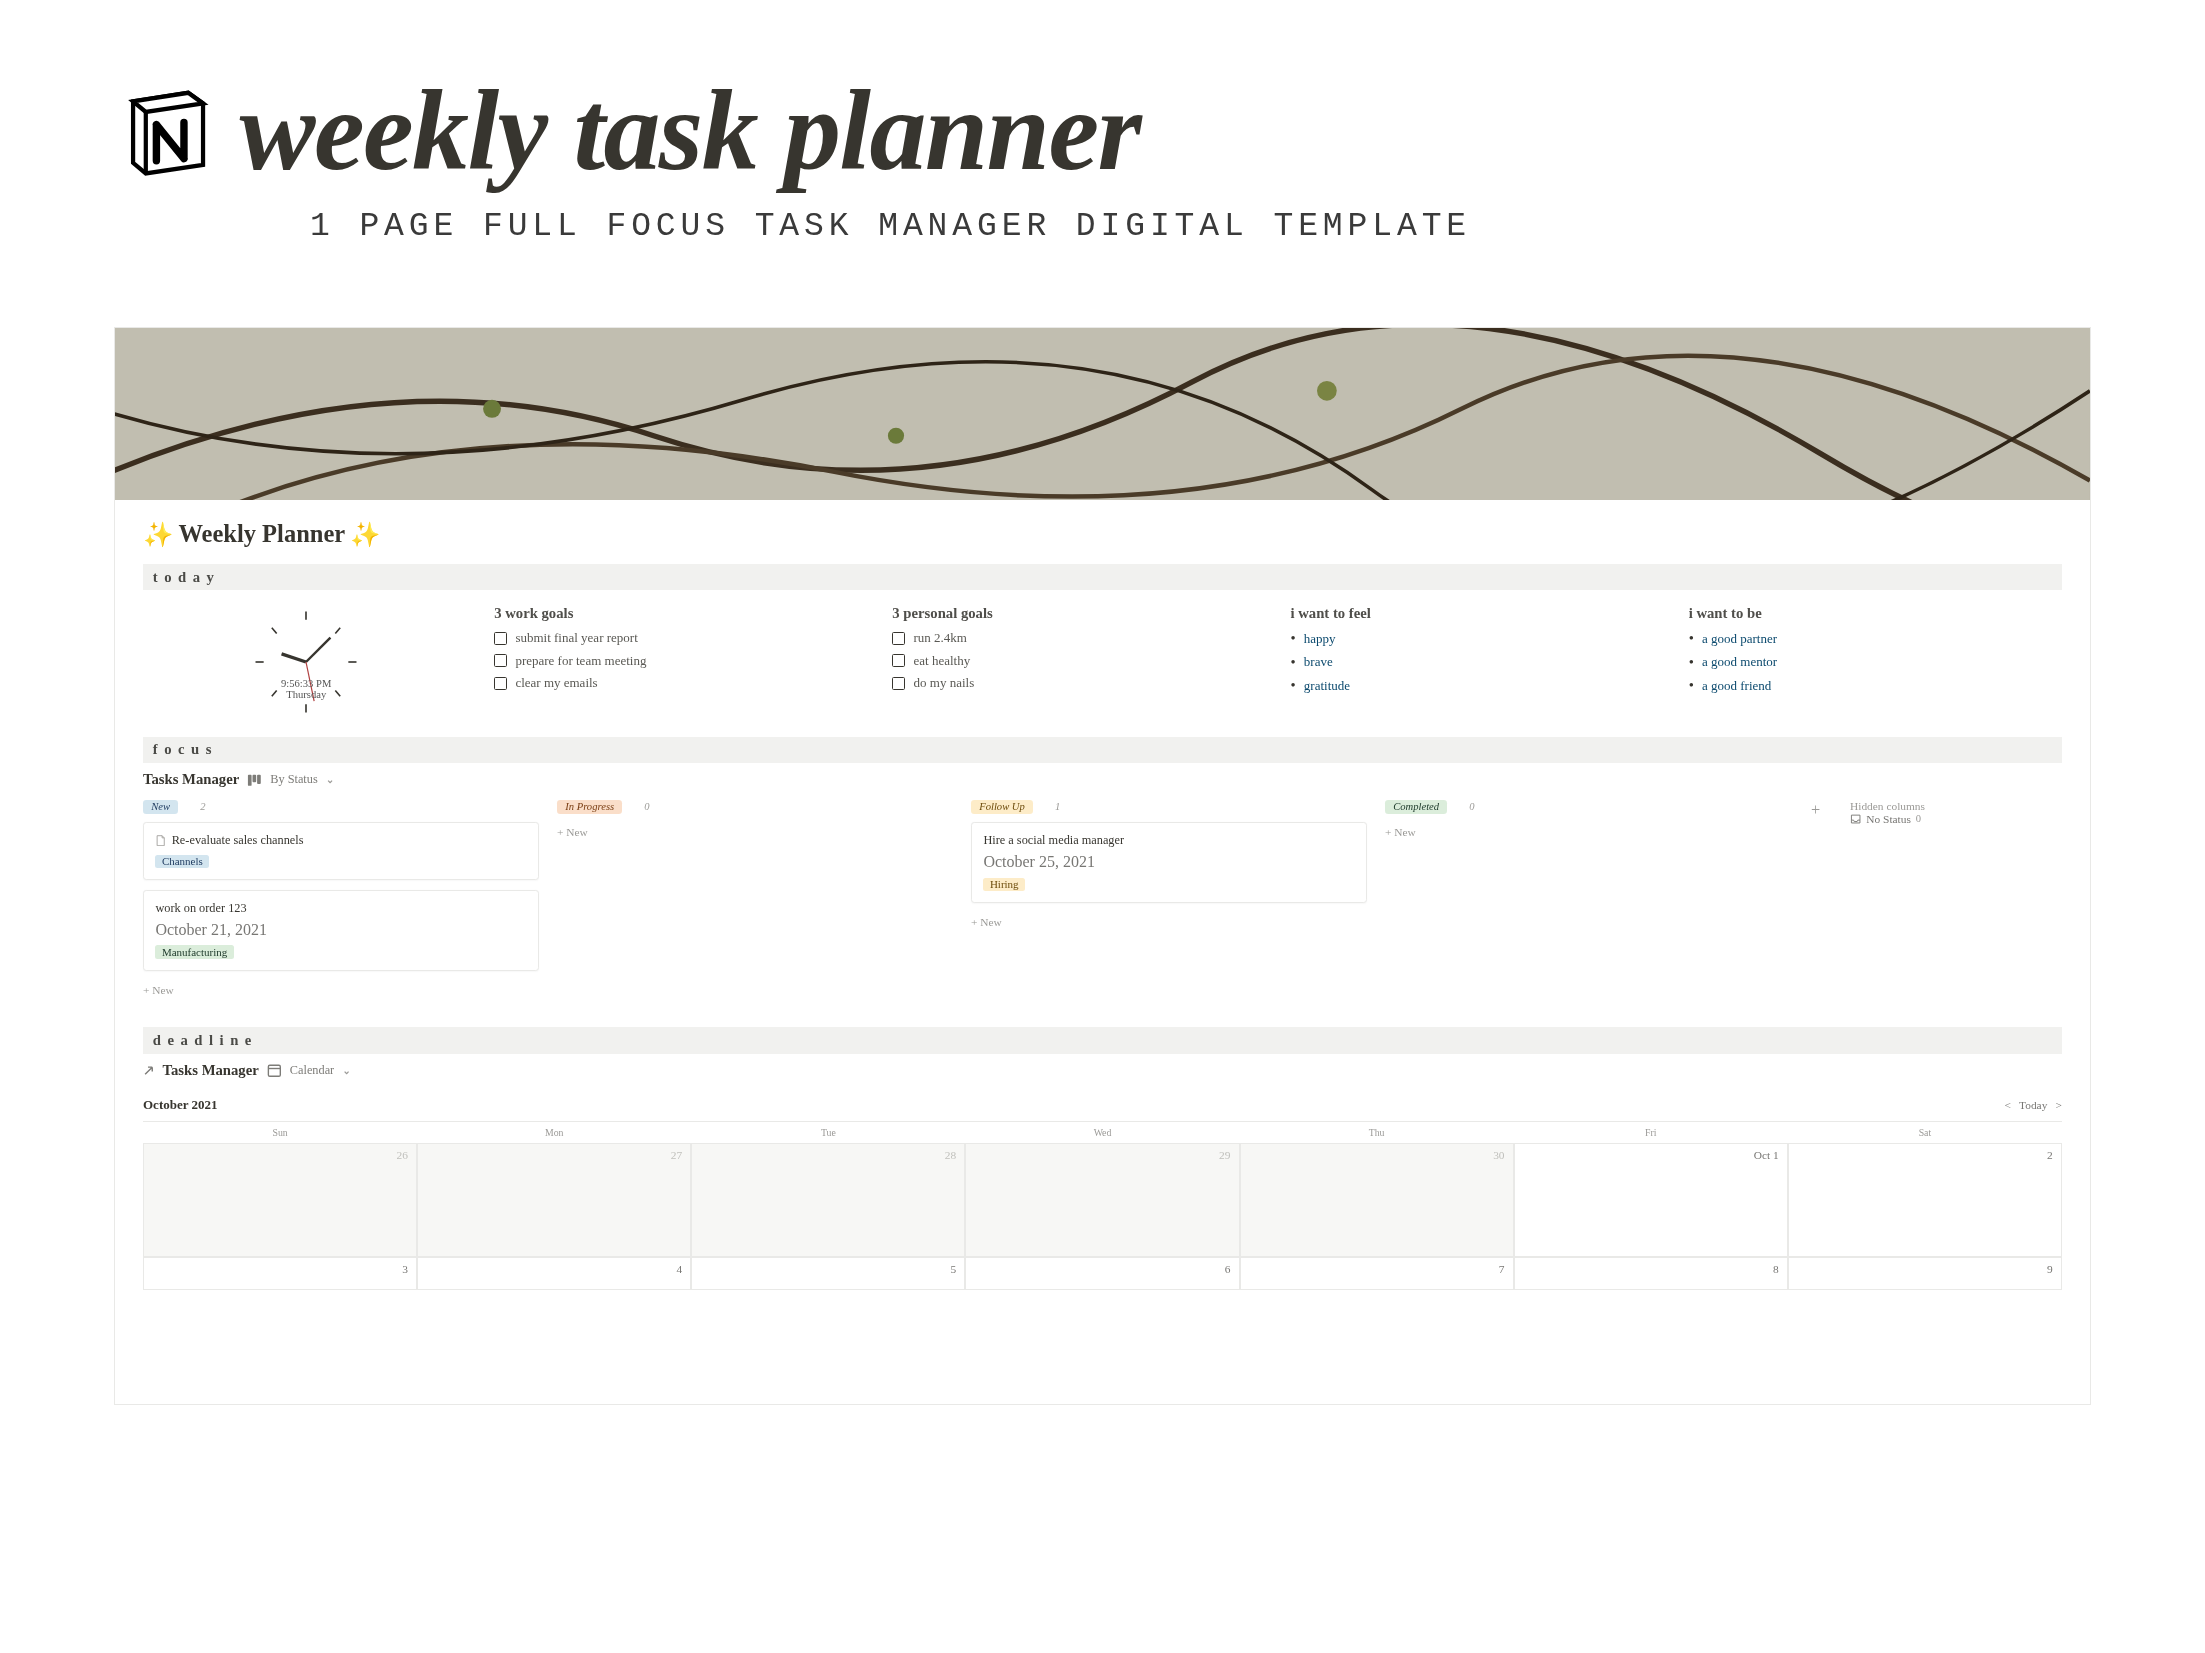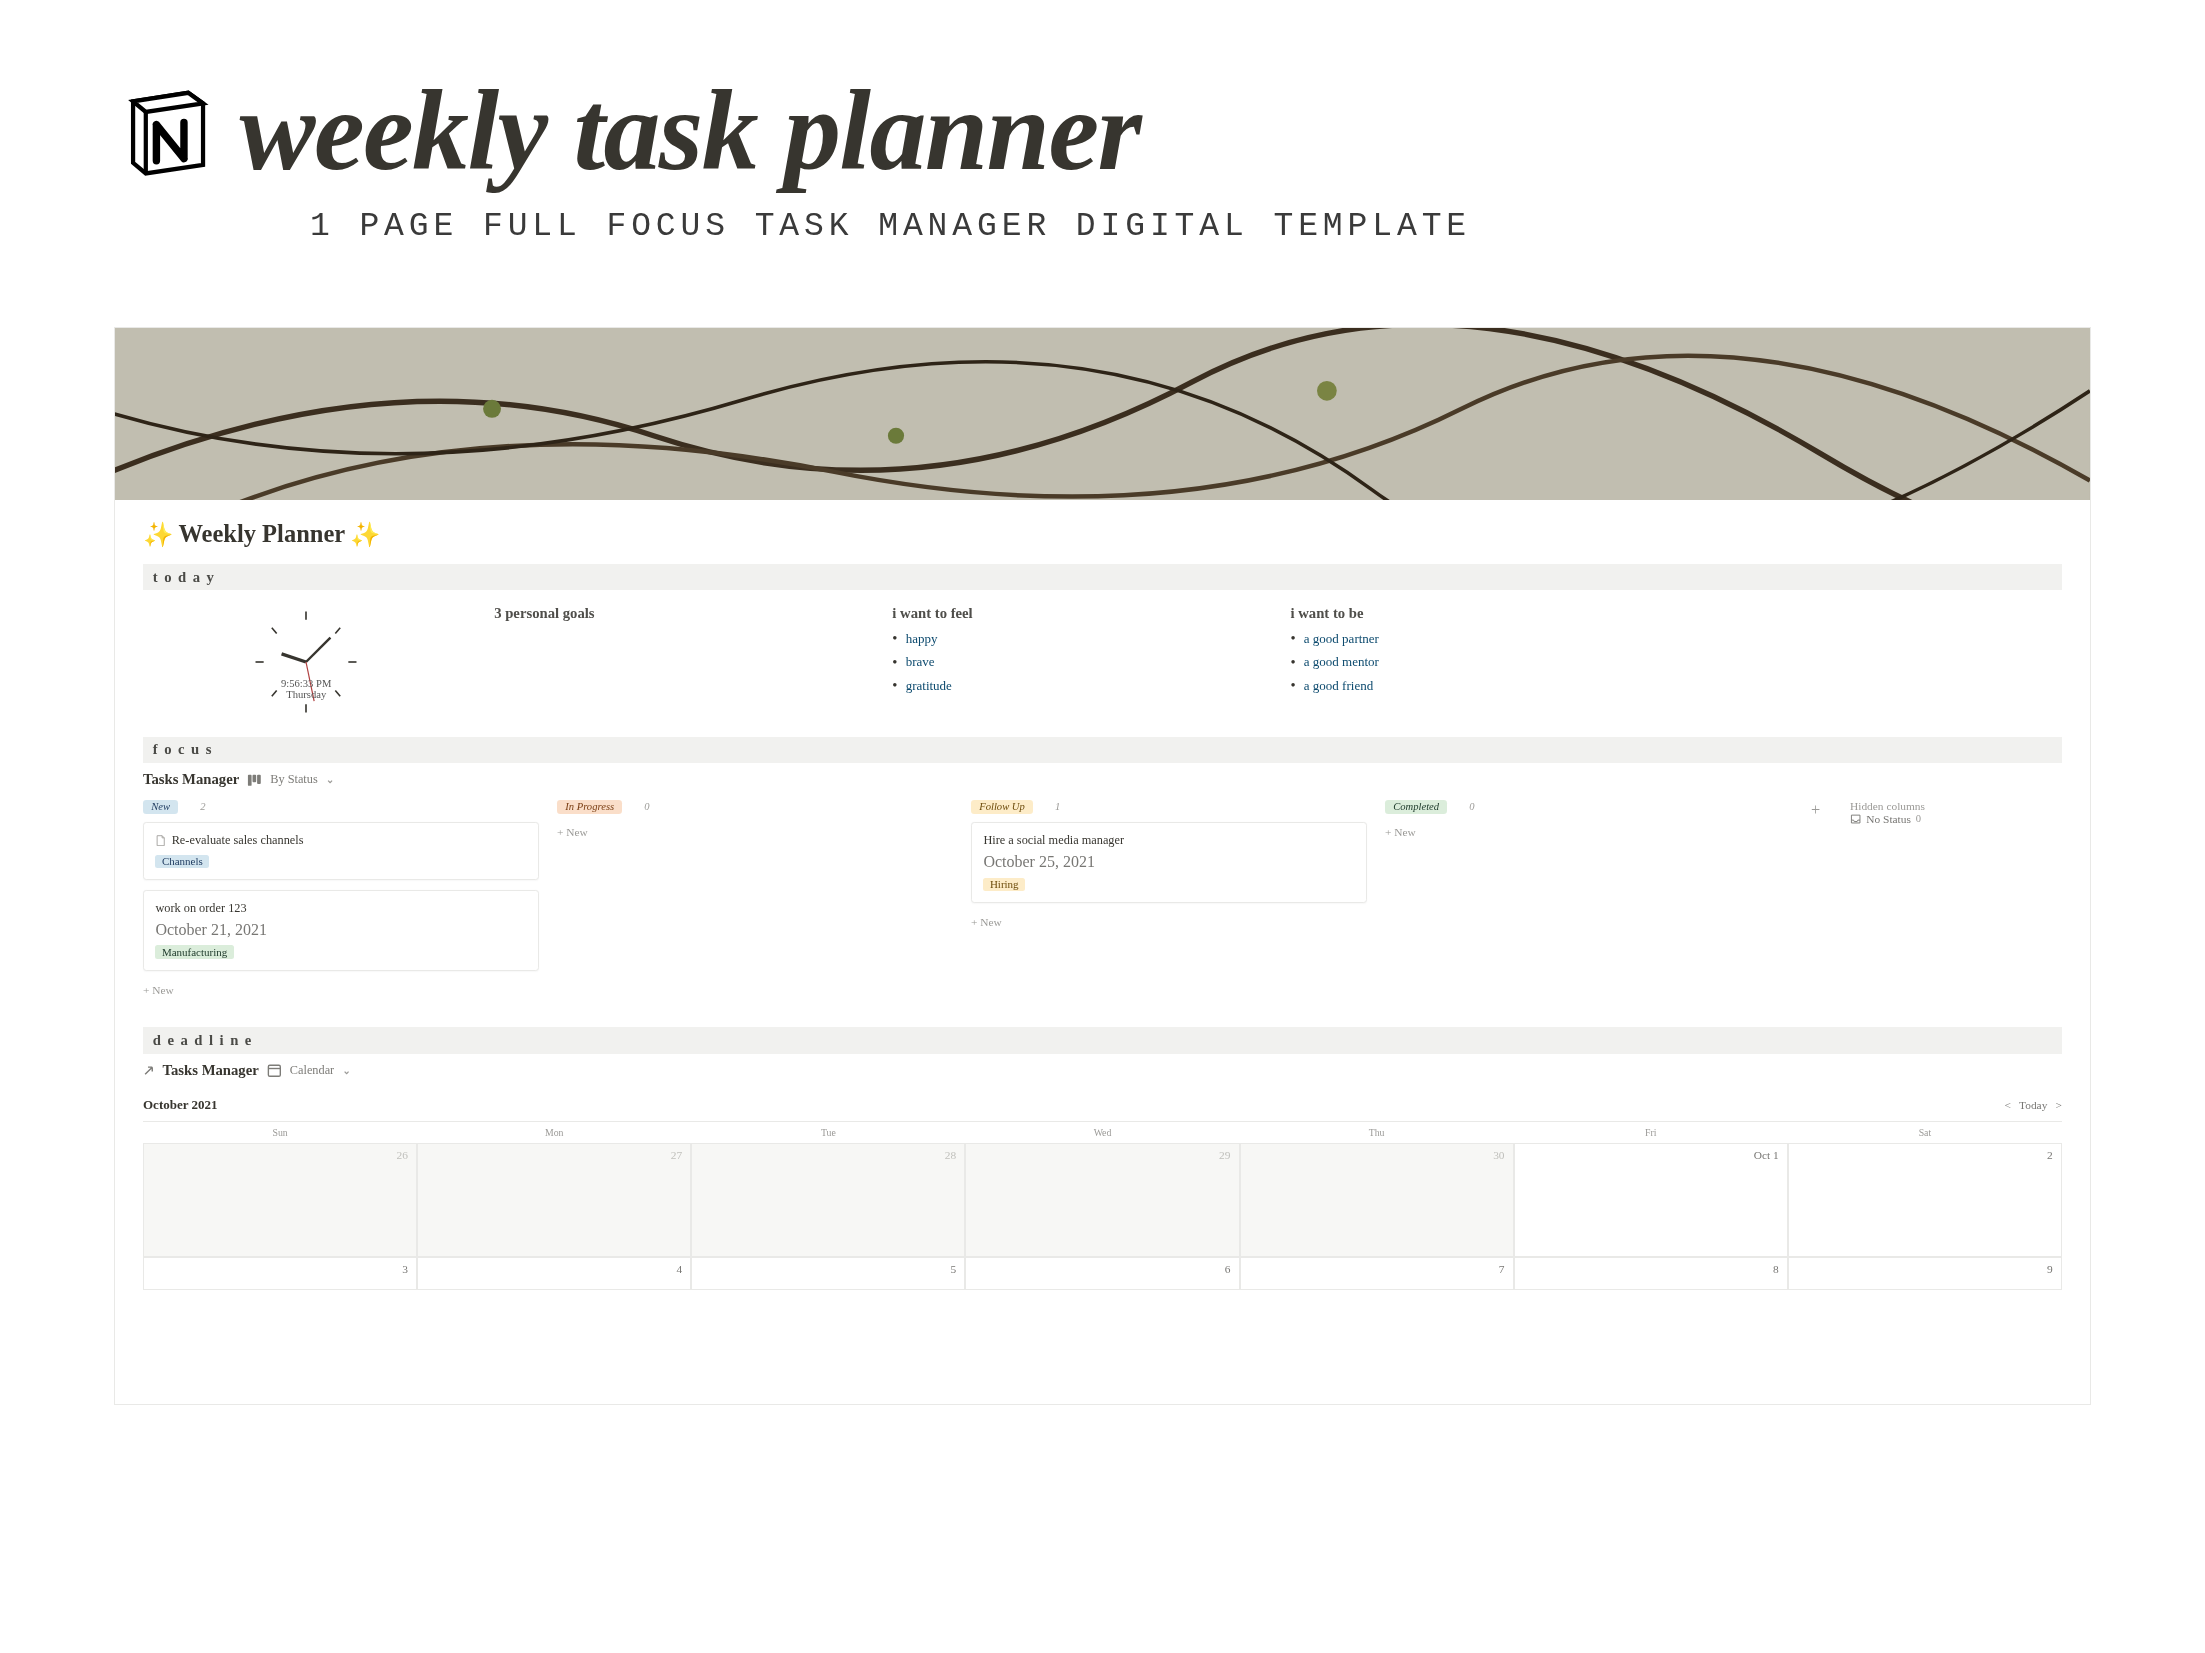--- a/index.html
+++ b/index.html
@@ -113,21 +113,52 @@
           <line x1="100" y1="70" x2="70" y2="60" stroke="#37352f" stroke-width="4"></line>
           <line x1="100" y1="70" x2="110" y2="118" stroke="#b04040" stroke-width="1.5"></line>
         </svg>
         <div class="clock-label">
           <div>9:56:33 PM</div>
           <div>Thursday</div>
         </div>
       </div>
 
       <div>
+        <div class="col-h">3 work goals</div>
+        <div id="work-items">
+            <div class="check-row">
+              <span class="checkbox"></span>
+              <span>submit final year report</span>
+            </div>
+            <div class="check-row">
+              <span class="checkbox"></span>
+              <span>prepare for team meeting</span>
+            </div>
+            <div class="check-row">
+              <span class="checkbox"></span>
+              <span>clear my emails</span>
+            </div>
+          </div>
+      </div>
+      <div>
         <div class="col-h">3 personal goals</div>
+        <div id="personal-items">
+            <div class="check-row">
+              <span class="checkbox"></span>
+              <span>run 2.4km</span>
+            </div>
+            <div class="check-row">
+              <span class="checkbox"></span>
+              <span>eat healthy</span>
+            </div>
+            <div class="check-row">
+              <span class="checkbox"></span>
+              <span>do my nails</span>
+            </div>
+          </div>
       </div>
       <div>
         <div class="col-h">i want to feel</div>
         <div id="feel-items">
             <div class="bullet-row">
               <span>happy</span>
             </div>
             <div class="bullet-row">
               <span>brave</span>
             </div>

